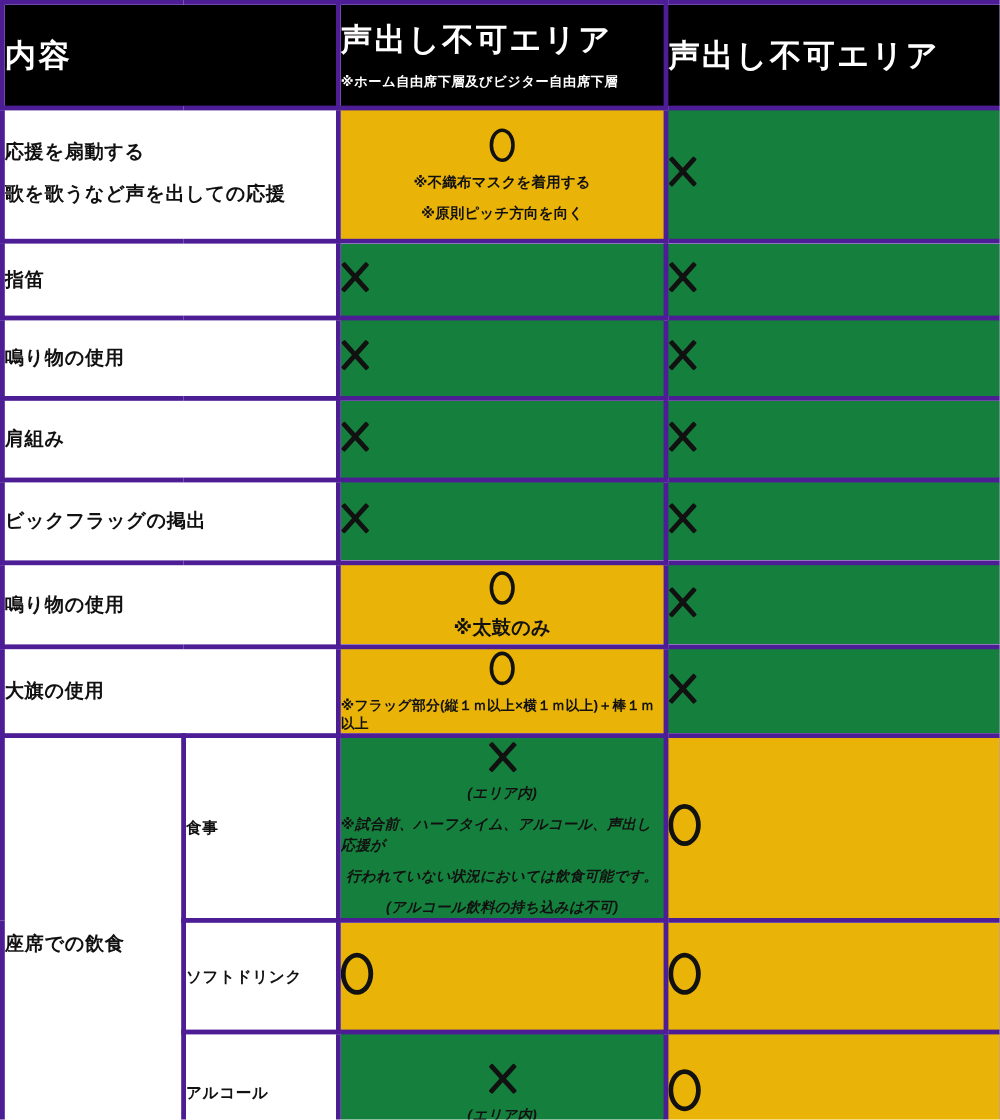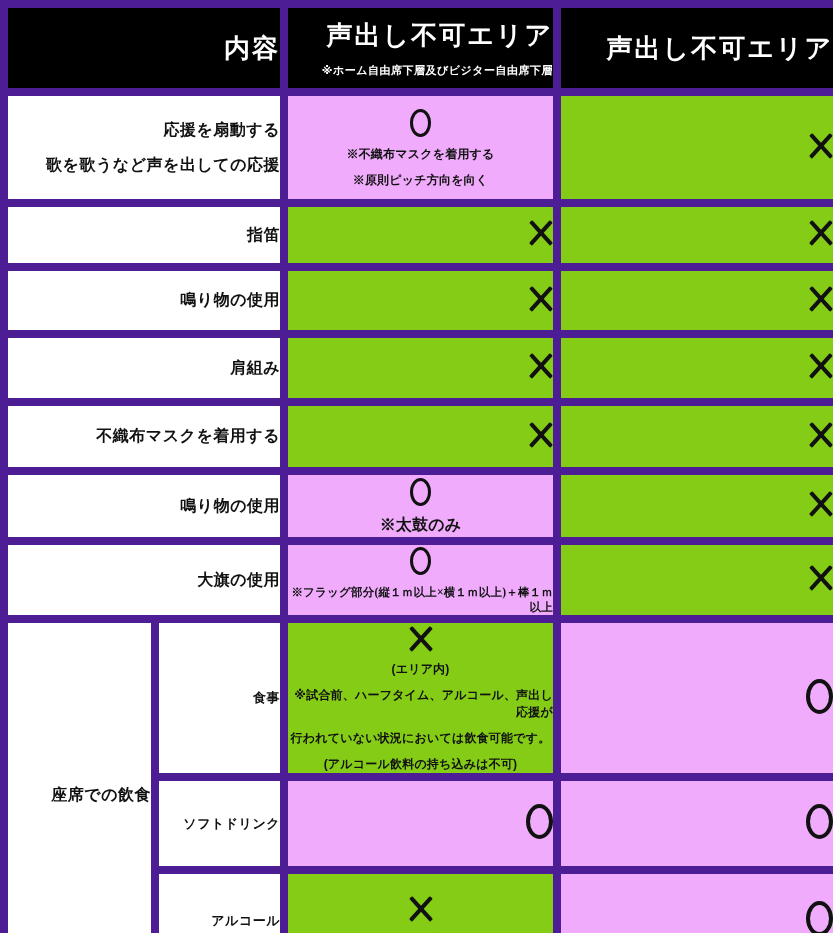--- a/index.html
+++ b/index.html
@@ -9,23 +9,23 @@
     color:#111;
     -webkit-font-smoothing:antialiased;
   }
   table.rules{
     border-collapse:collapse;
     table-layout:fixed;
     width:833px;
     border:4px solid #000;
   }
   .rules th,.rules td{
-    border:8px solid #4c1d95;
+    border:4px solid #4c1d95;
     padding:0;
-    text-align:right;
+    text-align:left;
     vertical-align:middle;
     overflow:hidden;
   }
   
   .rules th{background:#000;color:#fff;font-weight:bold;}
   th.th-divider{border-left:3px solid #ffffff;}
   .h-title{display:block;font-size:26px;font-weight:bold;letter-spacing:2px;}
   .h-sub{display:block;font-size:11px;font-weight:bold;margin-top:10px;letter-spacing:0.5px;}
   
   tr.h-hdr{height:88px;}
@@ -36,22 +36,22 @@
   tr.r5{height:69px;}
   tr.r6{height:70px;}
   tr.r7{height:66px;}
   tr.r8{height:128px;}
   tr.r9{height:93px;}
   tr.r10{height:101px;}
   
   td.label-cell{background:#ffffff;font-weight:bold;font-size:16px;letter-spacing:0.5px;}
   td.label-cell.sub{font-size:13px;}
   .lbl-line{display:block;line-height:2.15;}
-  td.cell.ok{background:#f0abfc;font-family:Liberation Serif, serif;}
-  td.cell.no{background:#84cc16;}
+  td.cell.ok{background:#eab308;}
+  td.cell.no{background:#15803d;font-style:italic;}
   .stack{display:flex;flex-direction:column;align-items:center;justify-content:center;height:100%;}
   .note{display:block;font-size:12px;font-weight:bold;margin-top:9px;letter-spacing:0.2px;}
   .note.small{font-size:16px;}
   .note.wide{font-size:11.5px;margin-top:10px;}
   
   .mark-circle{
     display:inline-block;width:21px;height:28px;
     border:3.5px solid #111;border-radius:50%;
     box-sizing:border-box;flex:0 0 auto;
   }
@@ -140,21 +140,21 @@
     <td class="cell no">
       <span class="mark-cross"></span>
     </td>
     <td class="cell no">
       <span class="mark-cross"></span>
     </td>
   </tr>
 
   <tr class="r5">
     <td colspan="2" class="label-cell">
-      <span>不織布マスクを着用する</span>
+      <span>ビックフラッグの掲出</span>
     </td>
     <td class="cell no">
       <span class="mark-cross"></span>
     </td>
     <td class="cell no">
       <span class="mark-cross"></span>
     </td>
   </tr>
 
   <tr class="r6">

